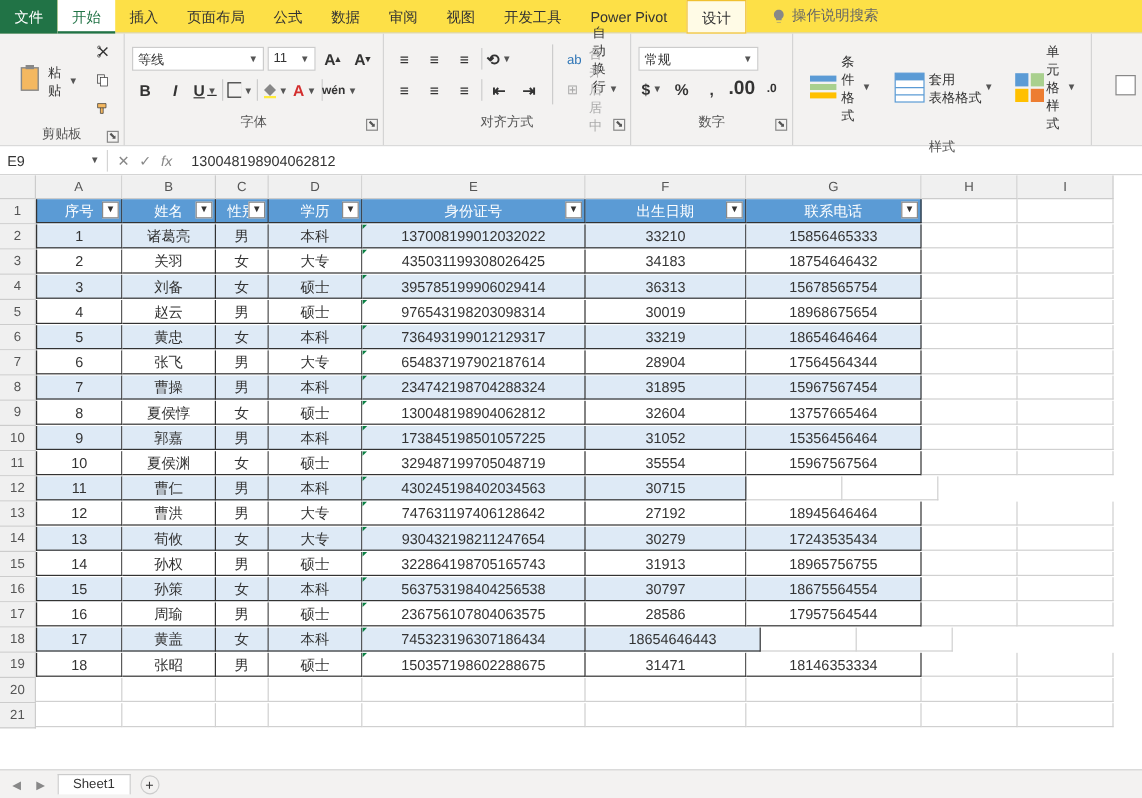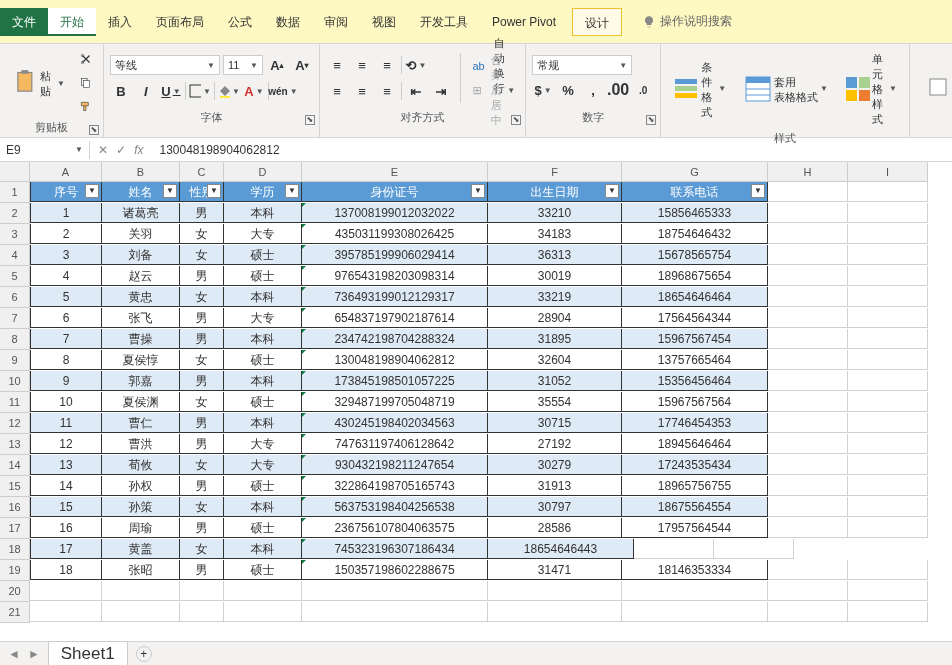--- a/index.html
+++ b/index.html
@@ -1,17 +1,17 @@
 <!DOCTYPE html>
 <html><head>
 <meta charset="utf-8">
 <style>
 *{box-sizing:border-box;margin:0;padding:0;font-family:"Microsoft YaHei",Arial,sans-serif}
 body{background:#fff;font-size:12px;color:#333;user-select:none;overflow:hidden}
-.ribbon-tabs{display:flex;align-items:center;background:#fef9c3;height:44px;border-bottom:1px solid #d4d4d4}
+.ribbon-tabs{display:flex;align-items:center;background:#fde047;height:28px;border-bottom:1px solid #d4d4d4}
 .ribbon-tab{padding:0 12px;height:28px;line-height:28px;cursor:pointer;font-size:12px}
 .ribbon-tab.file{background:#217346;color:#fff}
 .ribbon-tab.active{background:#fff;border-bottom:2px solid #217346;color:#217346}
 .ribbon-tab.design{border:1px solid #f0c030;background:#fffbe6;margin-left:4px}
 .tell-me{display:flex;align-items:center;margin-left:20px;color:#666}
 .tell-me svg{margin-right:4px}
 .ribbon{display:flex;background:#f3f2f1;border-bottom:1px solid #d4d4d4;height:94px}
 .ribbon-group{display:flex;flex-direction:column;border-right:1px solid #d4d4d4;padding:4px 6px 12px}
 .ribbon-group-body{flex:1;display:flex;align-items:center;gap:4px}
 .ribbon-group-label{text-align:center;font-size:11px;color:#555;padding-top:2px;position:relative}
@@ -37,21 +37,21 @@
 .cell{height:20px;border-right:1px solid #d0d0d0;border-bottom:1px solid #d0d0d0;line-height:20px;text-align:center;font-size:12px;overflow:hidden;white-space:nowrap}
 .th-cell{background:#5b9bd5;color:#fff;border:1px solid #333;border-left:none;border-top:none;position:relative;font-size:12px}
 .th-cell .filter{position:absolute;right:2px;top:2px;width:14px;height:14px;background:#fff;border:1px solid #888;display:flex;align-items:center;justify-content:center;font-size:8px;color:#333}
 .data-cell{border:1px solid #333;border-left:none;border-top:none;background:#fff}
 .data-cell.band{background:#deeaf6}
 .data-cell.first{border-left:1px solid #333}
 .th-cell.first{border-left:1px solid #333}
 .num-mark{position:relative}
 .num-mark::before{content:"";position:absolute;left:0;top:0;border-left:4px solid #0a8043;border-bottom:4px solid transparent}
 .sheet-tabs{position:fixed;bottom:0;left:0;right:0;height:24px;background:#f3f2f1;border-top:1px solid #d4d4d4;display:flex;align-items:center;padding:0 8px;gap:8px}
-.sheet-tab{padding:2px 12px;background:#fff;border:1px solid #ccc;border-bottom:none;font-size:17px}
+.sheet-tab{padding:2px 12px;background:#fff;border:1px solid #ccc;border-bottom:none;font-size:11px}
 .nav-arr{color:#888;cursor:pointer}
 .excel-grid{height:480px;overflow:auto}
 .c-A{width:72px}.c-B{width:78px}.c-C{width:44px}.c-D{width:78px}.c-E{width:186px}.c-F{width:134px}.c-G{width:146px}.c-H{width:80px}.c-I{width:80px}
 </style>
 </head>
 <body>
 
 <div class="ribbon-tabs">
   <div class="ribbon-tab file">文件</div>
   <div class="ribbon-tab active">开始</div>
@@ -422,21 +422,20 @@
         <div class="cell c-I"></div>
       </div>
       <div class="grid-row">
         <div class="row-h">12</div>
         <div class="cell data-cell c-A band first">11</div>
         <div class="cell data-cell c-B band">曹仁</div>
         <div class="cell data-cell c-C band">男</div>
         <div class="cell data-cell c-D band">本科</div>
         <div class="cell data-cell c-E band num-mark">430245198402034563</div>
         <div class="cell data-cell c-F band">30715</div>
-        <div class="cell data-cell c-G band">17746454353</div>
         <div class="cell c-H"></div>
         <div class="cell c-I"></div>
       </div>
       <div class="grid-row">
         <div class="row-h">13</div>
         <div class="cell data-cell c-A first">12</div>
         <div class="cell data-cell c-B">曹洪</div>
         <div class="cell data-cell c-C">男</div>
         <div class="cell data-cell c-D">大专</div>
         <div class="cell data-cell c-E num-mark">747631197406128642</div>

